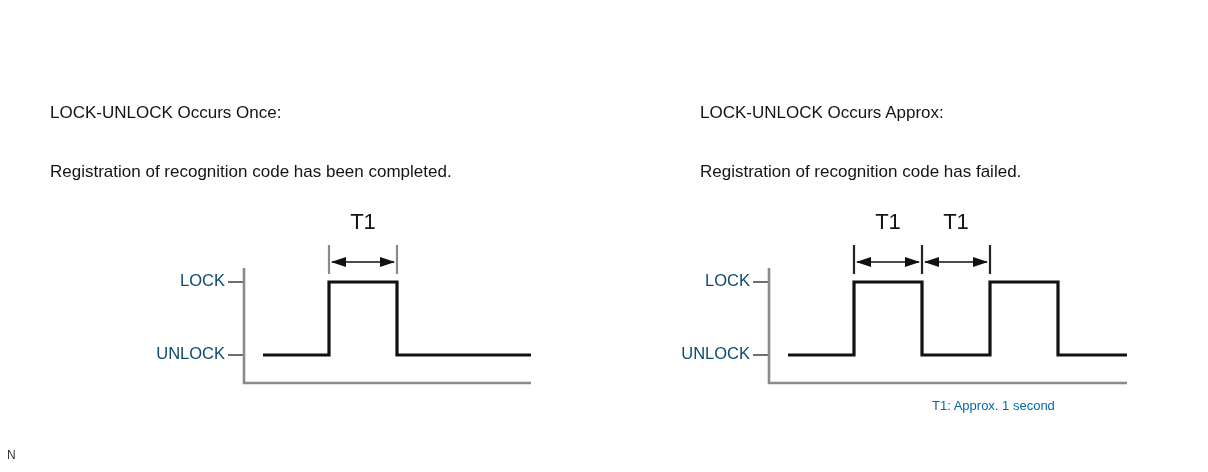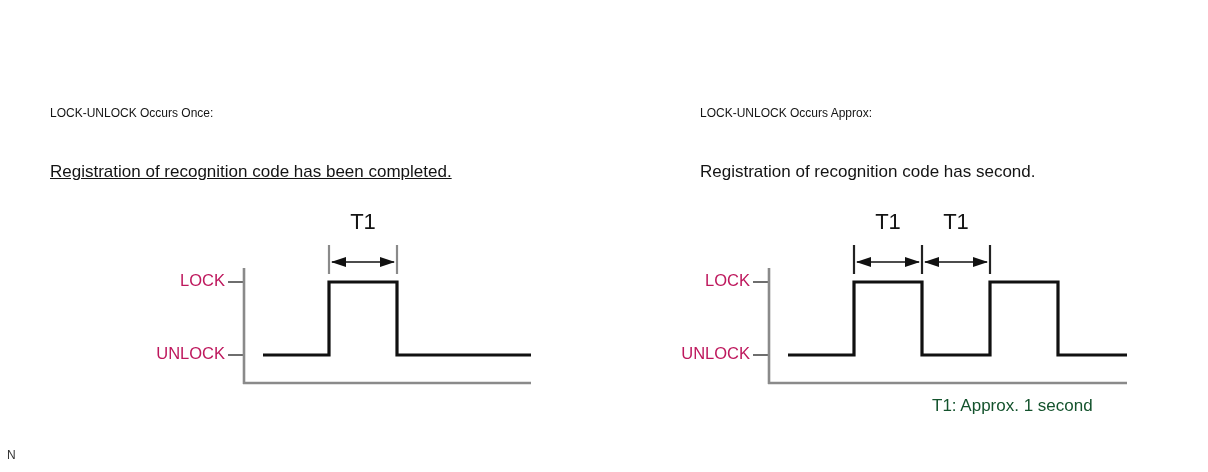--- a/index.html
+++ b/index.html
@@ -12,67 +12,67 @@
     height: 472px;
     position: relative;
     overflow: hidden;
     font-family: "Liberation Sans", sans-serif;
     color: #1a1a1a;
     -webkit-font-smoothing: antialiased;
   }
   .abs { position: absolute; }
 
   .heading {
-    font-size: 12px;
+    font-size: 17px;
     line-height: 20px;
     color: #141414;
     white-space: nowrap;
   }
   .subheading {
     font-size: 17px;
     line-height: 20px;
     color: #141414;
     white-space: nowrap;
   }
   .axis-label {
     font-size: 16.5px;
     line-height: 19px;
-    color: #be185d;
+    color: #0c4a6e;
     white-space: nowrap;
     text-align: right;
   }
   .t1-label {
     font-size: 22px;
     line-height: 20px;
     color: #141414;
     white-space: nowrap;
     text-align: center;
   }
   .caption {
-    font-size: 17px;
+    font-size: 13px;
     line-height: 20px;
-    color: #14532d;
+    color: #0369a1;
     white-space: nowrap;
   }
   .corner-mark {
     font-size: 12px;
     line-height: 14px;
     color: #333333;
     white-space: nowrap;
   }
 
   .diagram { position: absolute; }
   .diagram svg { display: block; }
 </style>
 </head>
 <body>
 
 <div class="abs heading" style="left:50px; top:103px;">LOCK-UNLOCK Occurs Once:</div>
 
-<div class="abs subheading" style="left:50px; top:162px;text-decoration:underline;">Registration of recognition code has been completed.</div>
+<div class="abs subheading" style="left:50px; top:162px;">Registration of recognition code has been completed.</div>
 
 <div class="abs axis-label" style="left:100px; top:271px; width:125px;">LOCK</div>
 
 <div class="abs axis-label" style="left:100px; top:344px; width:125px;">UNLOCK</div>
 
 <div class="abs t1-label" style="left:333px; top:212px; width:60px;">T1</div>
 
 <div class="diagram" style="left:0px; top:0px;">
   <svg width="600" height="420" viewBox="0 0 600 420">
 
@@ -89,21 +89,21 @@
     <line x1="332" y1="262" x2="394" y2="262" stroke="#111111" stroke-width="1.6"></line>
     <polygon points="331,262 346,257 346,267" fill="#111111"></polygon>
     <polygon points="395,262 380,257 380,267" fill="#111111"></polygon>
 
     <polyline points="263,355 329,355 329,282 397,282 397,355 531,355" fill="none" stroke="#111111" stroke-width="3.2" stroke-linejoin="miter" stroke-linecap="butt"></polyline>
   </svg>
 </div>
 
 <div class="abs heading" style="left:700px; top:103px;">LOCK-UNLOCK Occurs Approx:</div>
 
-<div class="abs subheading" style="left:700px; top:162px;">Registration of recognition code has second.</div>
+<div class="abs subheading" style="left:700px; top:162px;">Registration of recognition code has failed.</div>
 
 <div class="abs axis-label" style="left:625px; top:271px; width:125px;">LOCK</div>
 
 <div class="abs axis-label" style="left:625px; top:344px; width:125px;">UNLOCK</div>
 
 <div class="abs t1-label" style="left:858px; top:212px; width:60px;">T1</div>
 
 <div class="abs t1-label" style="left:926px; top:212px; width:60px;">T1</div>
 
 <div class="diagram" style="left:600px; top:0px;">

